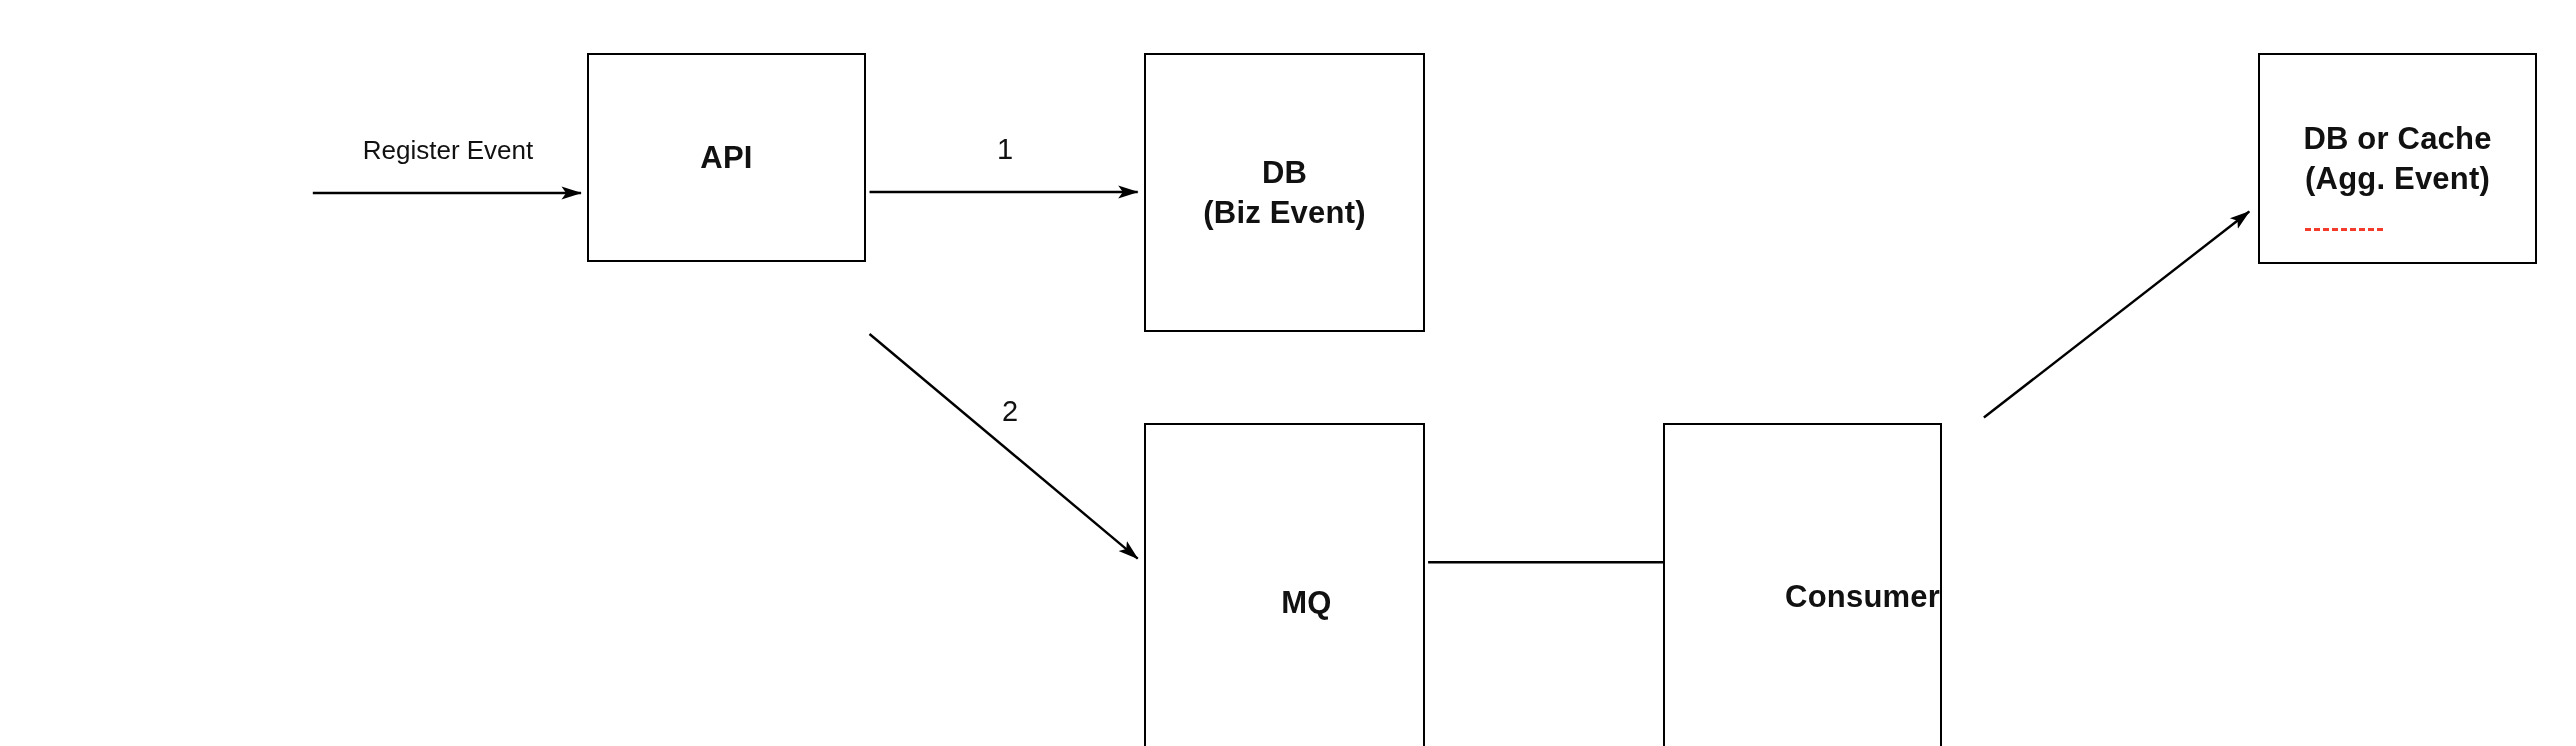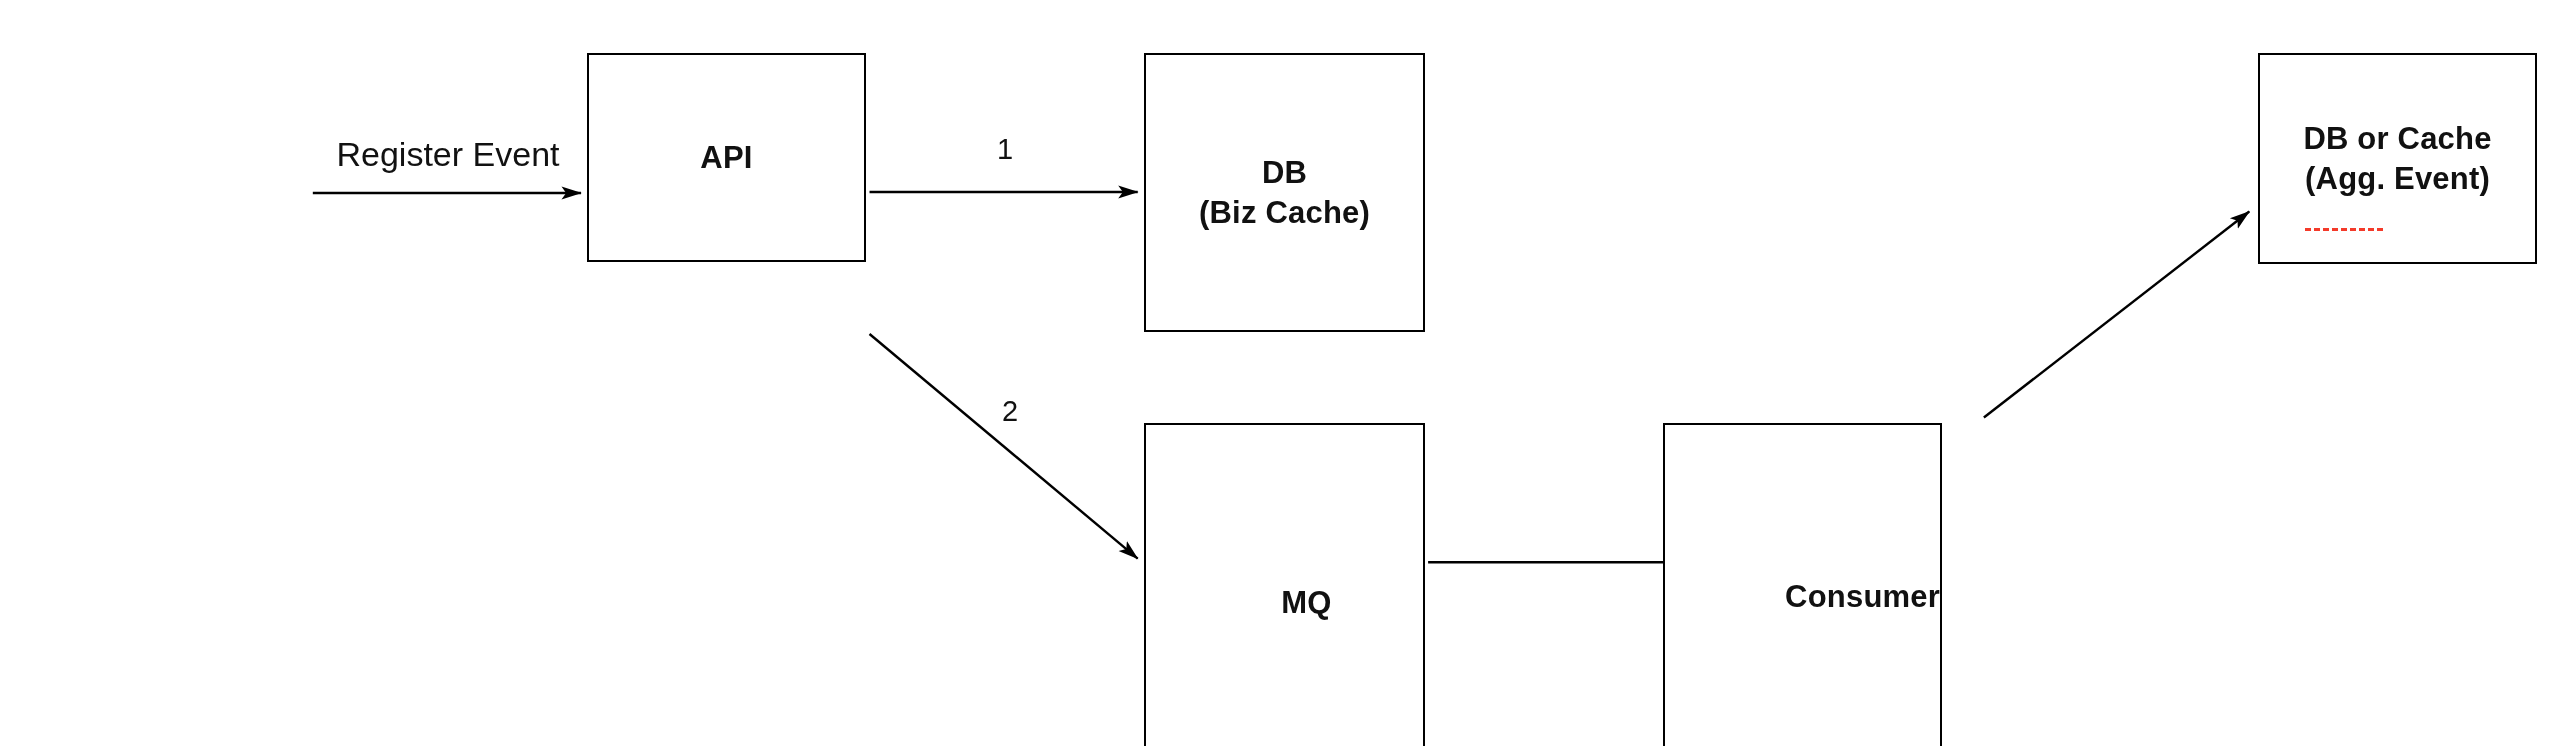--- a/index.html
+++ b/index.html
@@ -46,21 +46,21 @@
   .node-db-cache { left: 2258px; top: 53px;  width: 279px; height: 211px; }
   .node-mq       { left: 1144px; top: 423px; width: 281px; height: 360px; padding-left: 44px; }
   .node-consumer { left: 1663px; top: 423px; width: 279px; height: 347px; justify-content: flex-end; }
 
   .edge-label {
     position: absolute;
     transform: translateX(-50%);
     white-space: nowrap;
     font-weight: 400;
   }
-  .edge-label-text { font-size: 34px; }
+  .edge-label-text { font-size: 26px; }
   .edge-label-num  { font-size: 29px; }
   .lbl-register { left: 448px;  top: 135px; }
   .lbl-one      { left: 1005px; top: 133px; }
   .lbl-two      { left: 1010px; top: 395px; }
 
   .spell-underline {
     position: absolute;
     left: 2305px;
     top: 228px;
     width: 78px;
@@ -87,21 +87,21 @@
   </svg>
 
 
   <div class="node node-api">
     <span class="node-label">API</span>
   </div>
 
   <div class="node node-db-biz">
     <span class="node-label">
       <span>DB</span><br>
-      <span>(Biz Cache)</span>
+      <span>(Biz Event)</span>
     </span>
   </div>
 
   <div class="node node-db-cache">
     <span class="node-label">
       <span>DB or Cache</span><br>
       <span>(Agg. Event)</span>
     </span>
   </div>
 

